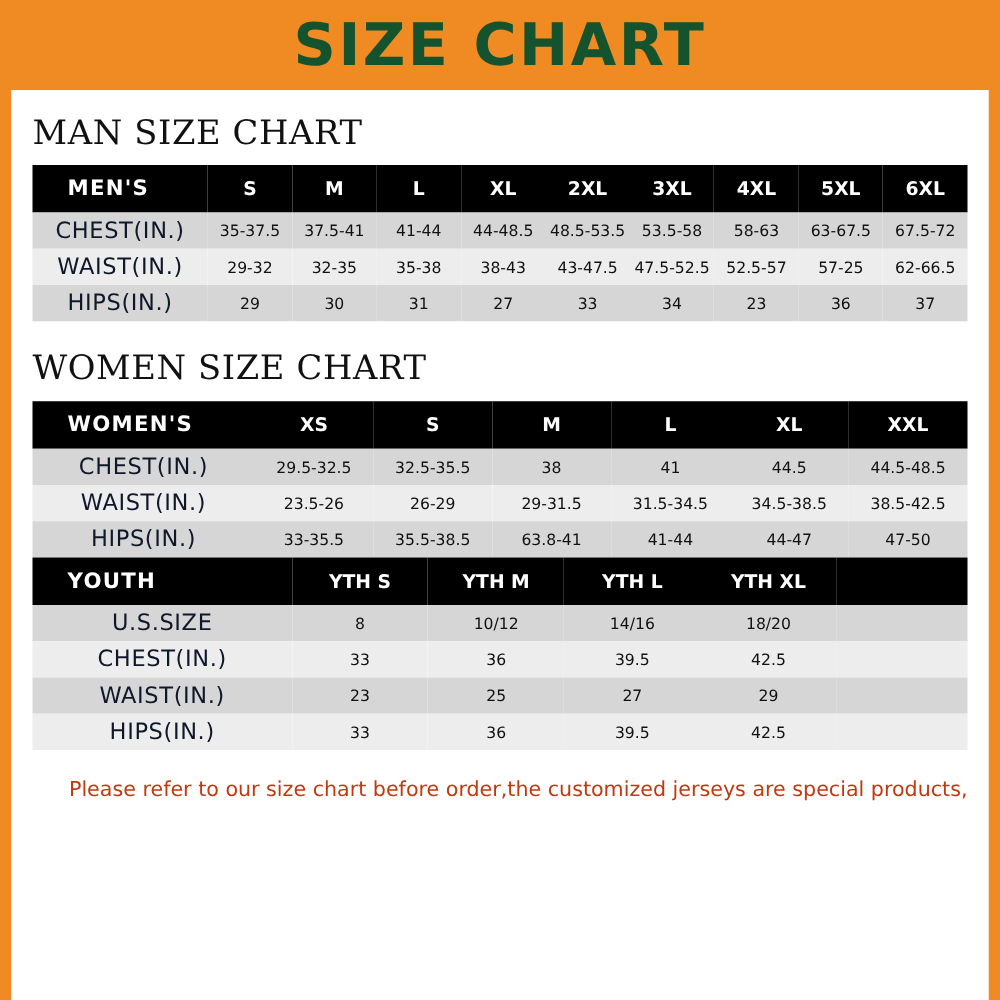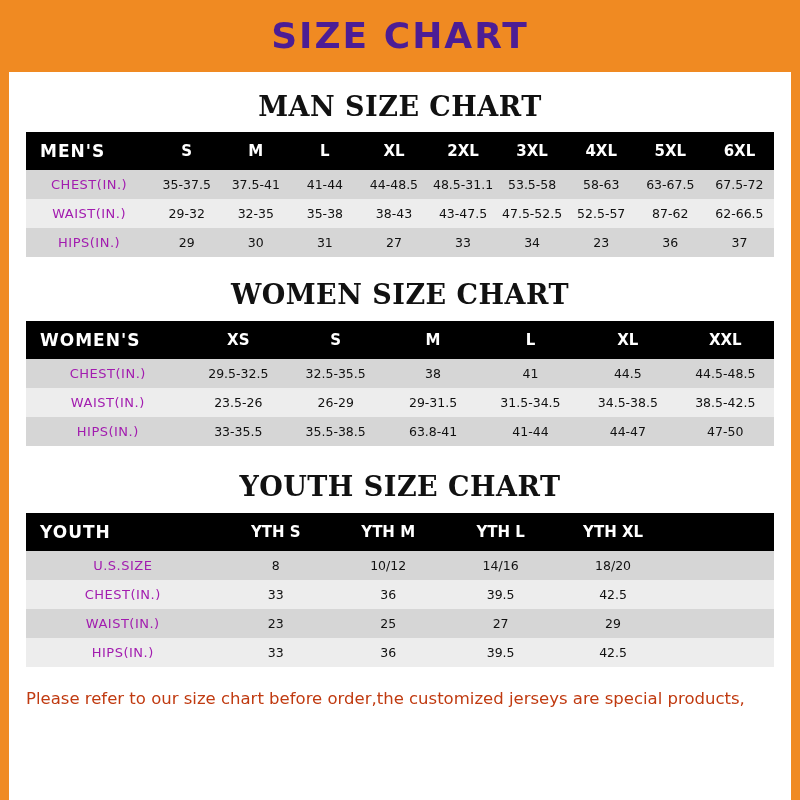--- a/index.html
+++ b/index.html
@@ -26,32 +26,32 @@
     background: #f08a22;
     height: 72px;
     display: flex;
     align-items: center;
     justify-content: center;
     margin: 0 -9px;
   }
   .banner-title {
     font-family: "DejaVu Sans", sans-serif;
     font-weight: bold;
-    font-size: 36px;
+    font-size: 47px;
     letter-spacing: 2px;
-    color: #4c1d95;
+    color: #14532d;
     line-height: 1;
   }
   .section {
     padding: 0 17px;
   }
   .section-title {
-    text-align: center;
+    text-align: left;
     font-family: "DejaVu Serif", serif;
-    font-weight: bold;
+    font-weight: normal;
     font-size: 27px;
     color: #111111;
     letter-spacing: 0.5px;
   }
   .sec-man .section-title { margin: 19px 0 10px 0; }
   .sec-women .section-title { margin: 22px 0 11px 0; }
   .sec-youth .section-title { margin: 25px 0 11px 0; }
 
   table.chart {
     width: 100%;
@@ -70,34 +70,34 @@
   }
   table.chart thead th {
     background: #000000;
     color: #ffffff;
     font-weight: bold;
     height: 38px;
     font-size: 15px;
   }
   table.chart thead th.rowlabel {
     text-align: left;
-    padding-left: 14px;
+    padding-left: 28px;
     font-size: 17px;
     letter-spacing: 1px;
   }
   table.chart tbody tr.odd td { background: #d6d6d6; }
   table.chart tbody tr.even td { background: #ededed; }
   table.chart tbody td.rowlabel {
-    font-size: 13px;
+    font-size: 18px;
     letter-spacing: 0.5px;
-    color: #a21caf;
+    color: #0f172a;
   }
   .footer-note {
     margin: 20px 17px 16px 17px;
-    text-align: left;
+    text-align: right;
     color: #c03a10;
     font-family: "DejaVu Sans", sans-serif;
     font-size: 16.5px;
     line-height: 1.42;
   }
   .footer-note div { white-space: nowrap; }
 </style>
 </head>
 <body>
 
@@ -124,36 +124,36 @@
           <th>6XL</th>
         </tr>
       </thead>
       <tbody>
         <tr class="odd">
           <td class="rowlabel">CHEST(IN.)</td>
           <td>35-37.5</td>
           <td>37.5-41</td>
           <td>41-44</td>
           <td>44-48.5</td>
-          <td>48.5-31.1</td>
+          <td>48.5-53.5</td>
           <td>53.5-58</td>
           <td>58-63</td>
           <td>63-67.5</td>
           <td>67.5-72</td>
         </tr>
         <tr class="even">
           <td class="rowlabel">WAIST(IN.)</td>
           <td>29-32</td>
           <td>32-35</td>
           <td>35-38</td>
           <td>38-43</td>
           <td>43-47.5</td>
           <td>47.5-52.5</td>
           <td>52.5-57</td>
-          <td>87-62</td>
+          <td>57-25</td>
           <td>62-66.5</td>
         </tr>
         <tr class="odd">
           <td class="rowlabel">HIPS(IN.)</td>
           <td>29</td>
           <td>30</td>
           <td>31</td>
           <td>27</td>
           <td>33</td>
           <td>34</td>
@@ -205,21 +205,20 @@
           <td>63.8-41</td>
           <td>41-44</td>
           <td>44-47</td>
           <td>47-50</td>
         </tr>
       </tbody>
     </table>
   </div>
 
   <div class="section sec-youth">
-    <div class="section-title">YOUTH SIZE CHART</div>
     <table class="chart">
       <thead>
         <tr>
           <th class="rowlabel" style="width:24%">YOUTH</th>
           <th>YTH S</th>
           <th>YTH M</th>
           <th>YTH L</th>
           <th>YTH XL</th>
           <th style="width:14%"></th>
         </tr>

